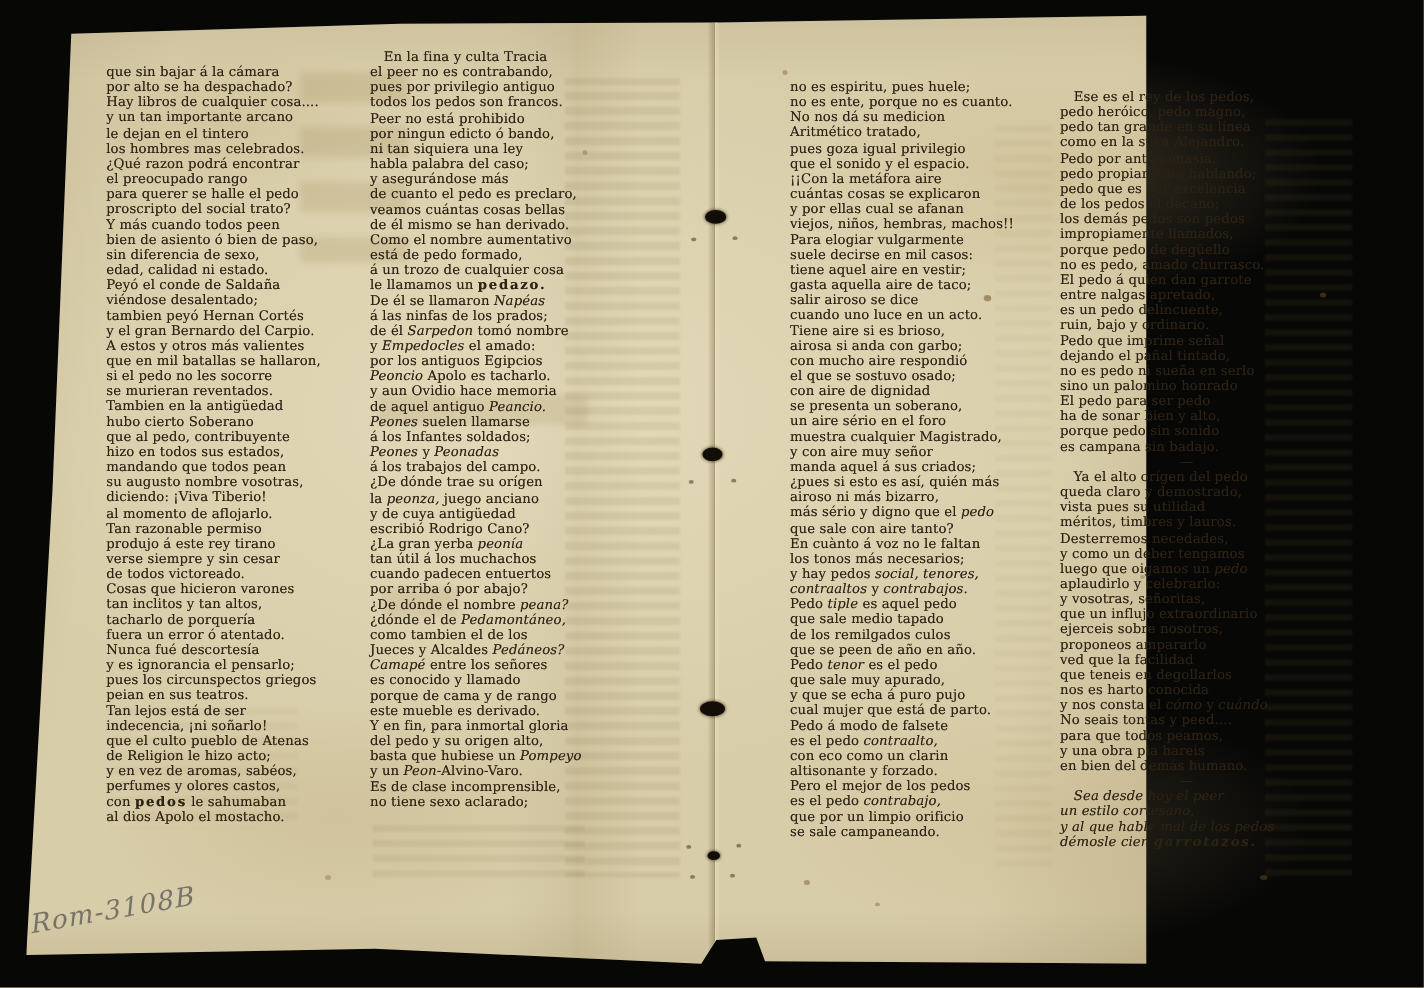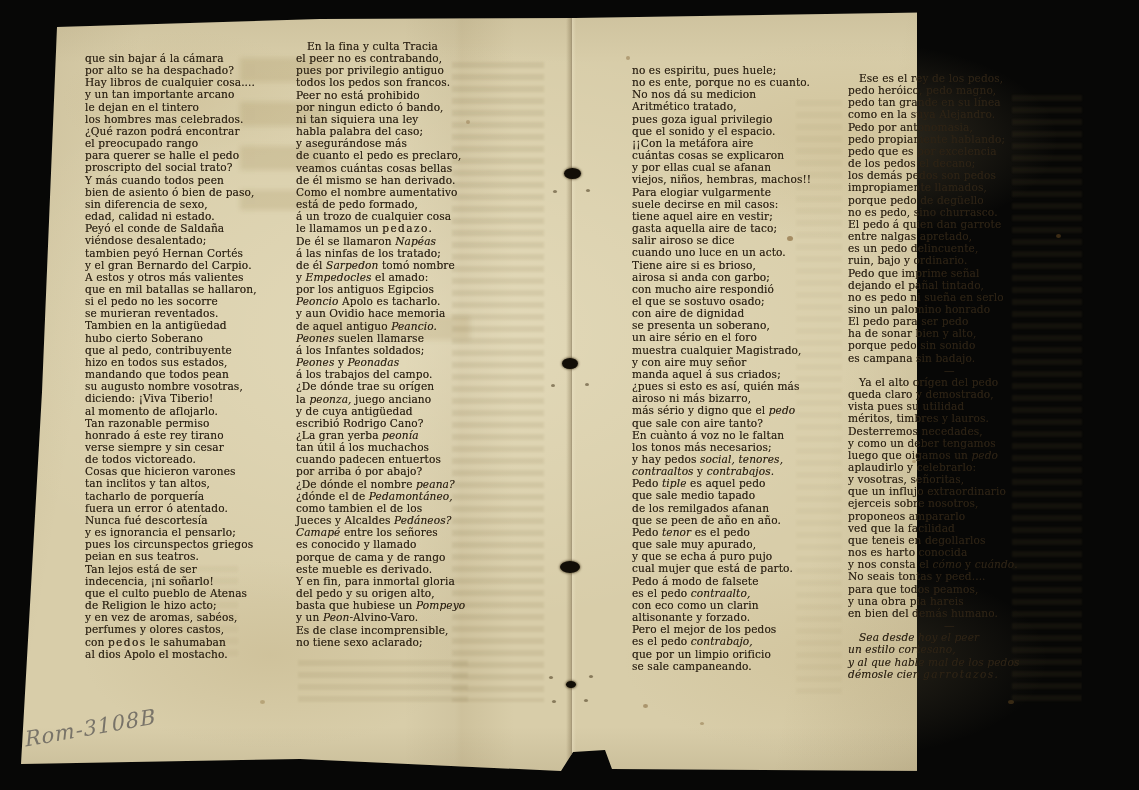--- a/index.html
+++ b/index.html
@@ -82,21 +82,21 @@
   .pcol{position:absolute;width:190px;color:#2d2315;}
   .pcol-1{left:85px;top:52px;}
   .pcol-2{left:296px;top:40px;}
   .pcol-3{left:632px;top:64px;}
   .pcol-4{left:848px;top:72px;}
   .pline{
     font-size:10.6px;line-height:12.15px;white-space:nowrap;
     letter-spacing:.1px;
     text-shadow:0 0 .5px rgba(45,35,21,.55);
   }
-  .pline .b, .pline.b{font-weight:normal;letter-spacing:1.4px;}
+  .pline .b, .pline.b{font-weight:bold;letter-spacing:1.4px;}
   .pline .i, .pline.i{font-style:italic;}
   .pline.ind{text-indent:11px;}
   .pline.sep{padding-left:96px;letter-spacing:0;}
   
   .handmark{
     position:absolute;left:24px;top:716px;
     font-family:"DejaVu Serif","Liberation Serif",serif;
     font-style:italic;
     font-size:21px;color:#6e6a62;opacity:.9;
     transform:rotate(-10deg) skewX(-5deg);
@@ -171,21 +171,21 @@
       <div class="pline">se murieran reventados.</div>
       <div class="pline">Tambien en la antigüedad</div>
       <div class="pline">hubo cierto Soberano</div>
       <div class="pline">que al pedo, contribuyente</div>
       <div class="pline">hizo en todos sus estados,</div>
       <div class="pline">mandando que todos pean</div>
       <div class="pline">su augusto nombre vosotras,</div>
       <div class="pline">diciendo: ¡Viva Tiberio!</div>
       <div class="pline">al momento de aflojarlo.</div>
       <div class="pline">Tan razonable permiso</div>
-      <div class="pline">honrado á este rey tirano</div>
+      <div class="pline">produjo á este rey tirano</div>
       <div class="pline">verse siempre y sin cesar</div>
       <div class="pline">de todos victoreado.</div>
       <div class="pline">Cosas que hicieron varones</div>
       <div class="pline">tan inclitos y tan altos,</div>
       <div class="pline">tacharlo de porquería</div>
       <div class="pline">fuera un error ó atentado.</div>
       <div class="pline">Nunca fué descortesía</div>
       <div class="pline">y es ignorancia el pensarlo;</div>
       <div class="pline">pues los circunspectos griegos</div>
       <div class="pline">peian en sus teatros.</div>
@@ -209,21 +209,21 @@
       <div class="pline">habla palabra del caso;</div>
       <div class="pline">y asegurándose más</div>
       <div class="pline">de cuanto el pedo es preclaro,</div>
       <div class="pline">veamos cuántas cosas bellas</div>
       <div class="pline">de él mismo se han derivado.</div>
       <div class="pline">Como el nombre aumentativo</div>
       <div class="pline">está de pedo formado,</div>
       <div class="pline">á un trozo de cualquier cosa</div>
       <div class="pline"><span>le llamamos un </span><span class="b">pedazo.</span></div>
       <div class="pline"><span>De él se llamaron </span><span class="i">Napéas</span></div>
-      <div class="pline">á las ninfas de los tratado;</div>
+      <div class="pline">á las ninfas de los prados;</div>
       <div class="pline"><span>de él </span><span class="i">Sarpedon</span><span> tomó nombre</span></div>
       <div class="pline"><span>y </span><span class="i">Empedocles</span><span> el amado:</span></div>
       <div class="pline">por los antiguos Egipcios</div>
       <div class="pline"><span class="i">Peoncio</span><span> Apolo es tacharlo.</span></div>
       <div class="pline">y aun Ovidio hace memoria</div>
       <div class="pline"><span>de aquel antiguo </span><span class="i">Peancio.</span></div>
       <div class="pline"><span class="i">Peones</span><span> suelen llamarse</span></div>
       <div class="pline">á los Infantes soldados;</div>
       <div class="pline"><span class="i">Peones</span><span> y </span><span class="i">Peonadas</span></div>
       <div class="pline">á los trabajos del campo.</div>
@@ -280,21 +280,21 @@
       <div class="pline">¿pues si esto es así, quién más</div>
       <div class="pline">airoso ni más bizarro,</div>
       <div class="pline"><span>más sério y digno que el </span><span class="i">pedo</span></div>
       <div class="pline">que sale con aire tanto?</div>
       <div class="pline">En cuànto á voz no le faltan</div>
       <div class="pline">los tonos más necesarios;</div>
       <div class="pline"><span>y hay pedos </span><span class="i">social,</span><span> </span><span class="i">tenores,</span></div>
       <div class="pline"><span class="i">contraaltos</span><span> y </span><span class="i">contrabajos.</span></div>
       <div class="pline"><span>Pedo </span><span class="i">tiple</span><span> es aquel pedo</span></div>
       <div class="pline">que sale medio tapado</div>
-      <div class="pline">de los remilgados afanan</div>
+      <div class="pline">de los remilgados culos</div>
       <div class="pline">que se peen de año en año.</div>
       <div class="pline"><span>Pedo </span><span class="i">tenor</span><span> es el pedo</span></div>
       <div class="pline">que sale muy apurado,</div>
       <div class="pline">y que se echa á puro pujo</div>
       <div class="pline">cual mujer que está de parto.</div>
       <div class="pline">Pedo á modo de falsete</div>
       <div class="pline"><span>es el pedo </span><span class="i">contraalto,</span></div>
       <div class="pline">con eco como un clarin</div>
       <div class="pline">altisonante y forzado.</div>
       <div class="pline">Pero el mejor de los pedos</div>
@@ -307,21 +307,21 @@
       <div class="pline">pedo heróico, pedo magno,</div>
       <div class="pline">pedo tan grande en su línea</div>
       <div class="pline">como en la suya Alejandro.</div>
       <div class="pline">Pedo por antonomasia,</div>
       <div class="pline">pedo propiamente hablando;</div>
       <div class="pline">pedo que es por excelencia</div>
       <div class="pline">de los pedos el decano;</div>
       <div class="pline">los demás pedos son pedos</div>
       <div class="pline">impropiamente llamados,</div>
       <div class="pline">porque pedo de degüello</div>
-      <div class="pline">no es pedo, sino churrasco.</div>
+      <div class="pline">no es pedo, amado churrasco.</div>
       <div class="pline">El pedo á quien dan garrote</div>
       <div class="pline">entre nalgas apretado,</div>
       <div class="pline">es un pedo delincuente,</div>
       <div class="pline">ruin, bajo y ordinario.</div>
       <div class="pline">Pedo que imprime señal</div>
       <div class="pline">dejando el pañal tintado,</div>
       <div class="pline">no es pedo ni sueña en serlo</div>
       <div class="pline">sino un palomino honrado</div>
       <div class="pline">El pedo para ser pedo</div>
       <div class="pline">ha de sonar bien y alto,</div>

